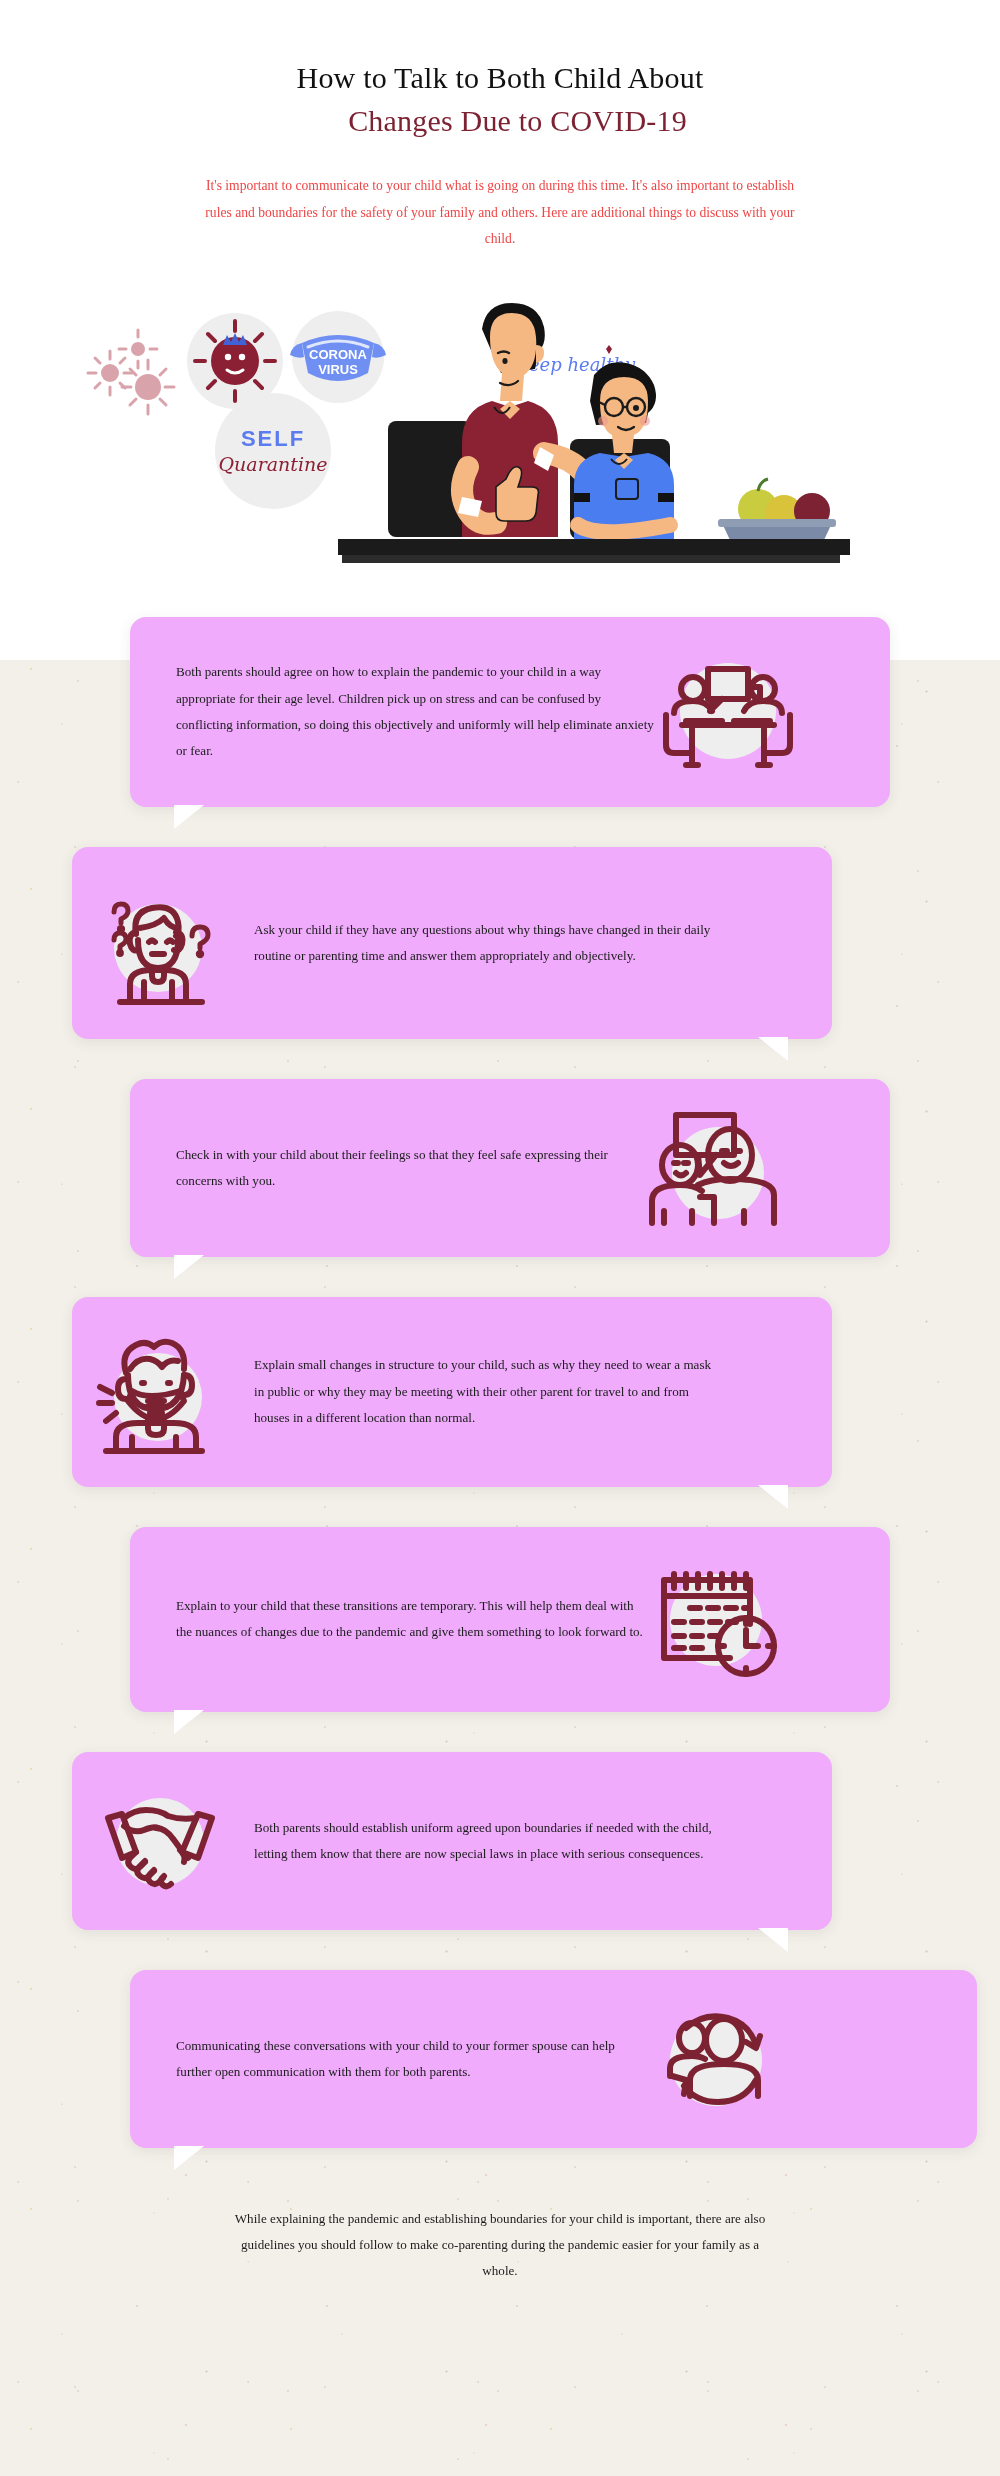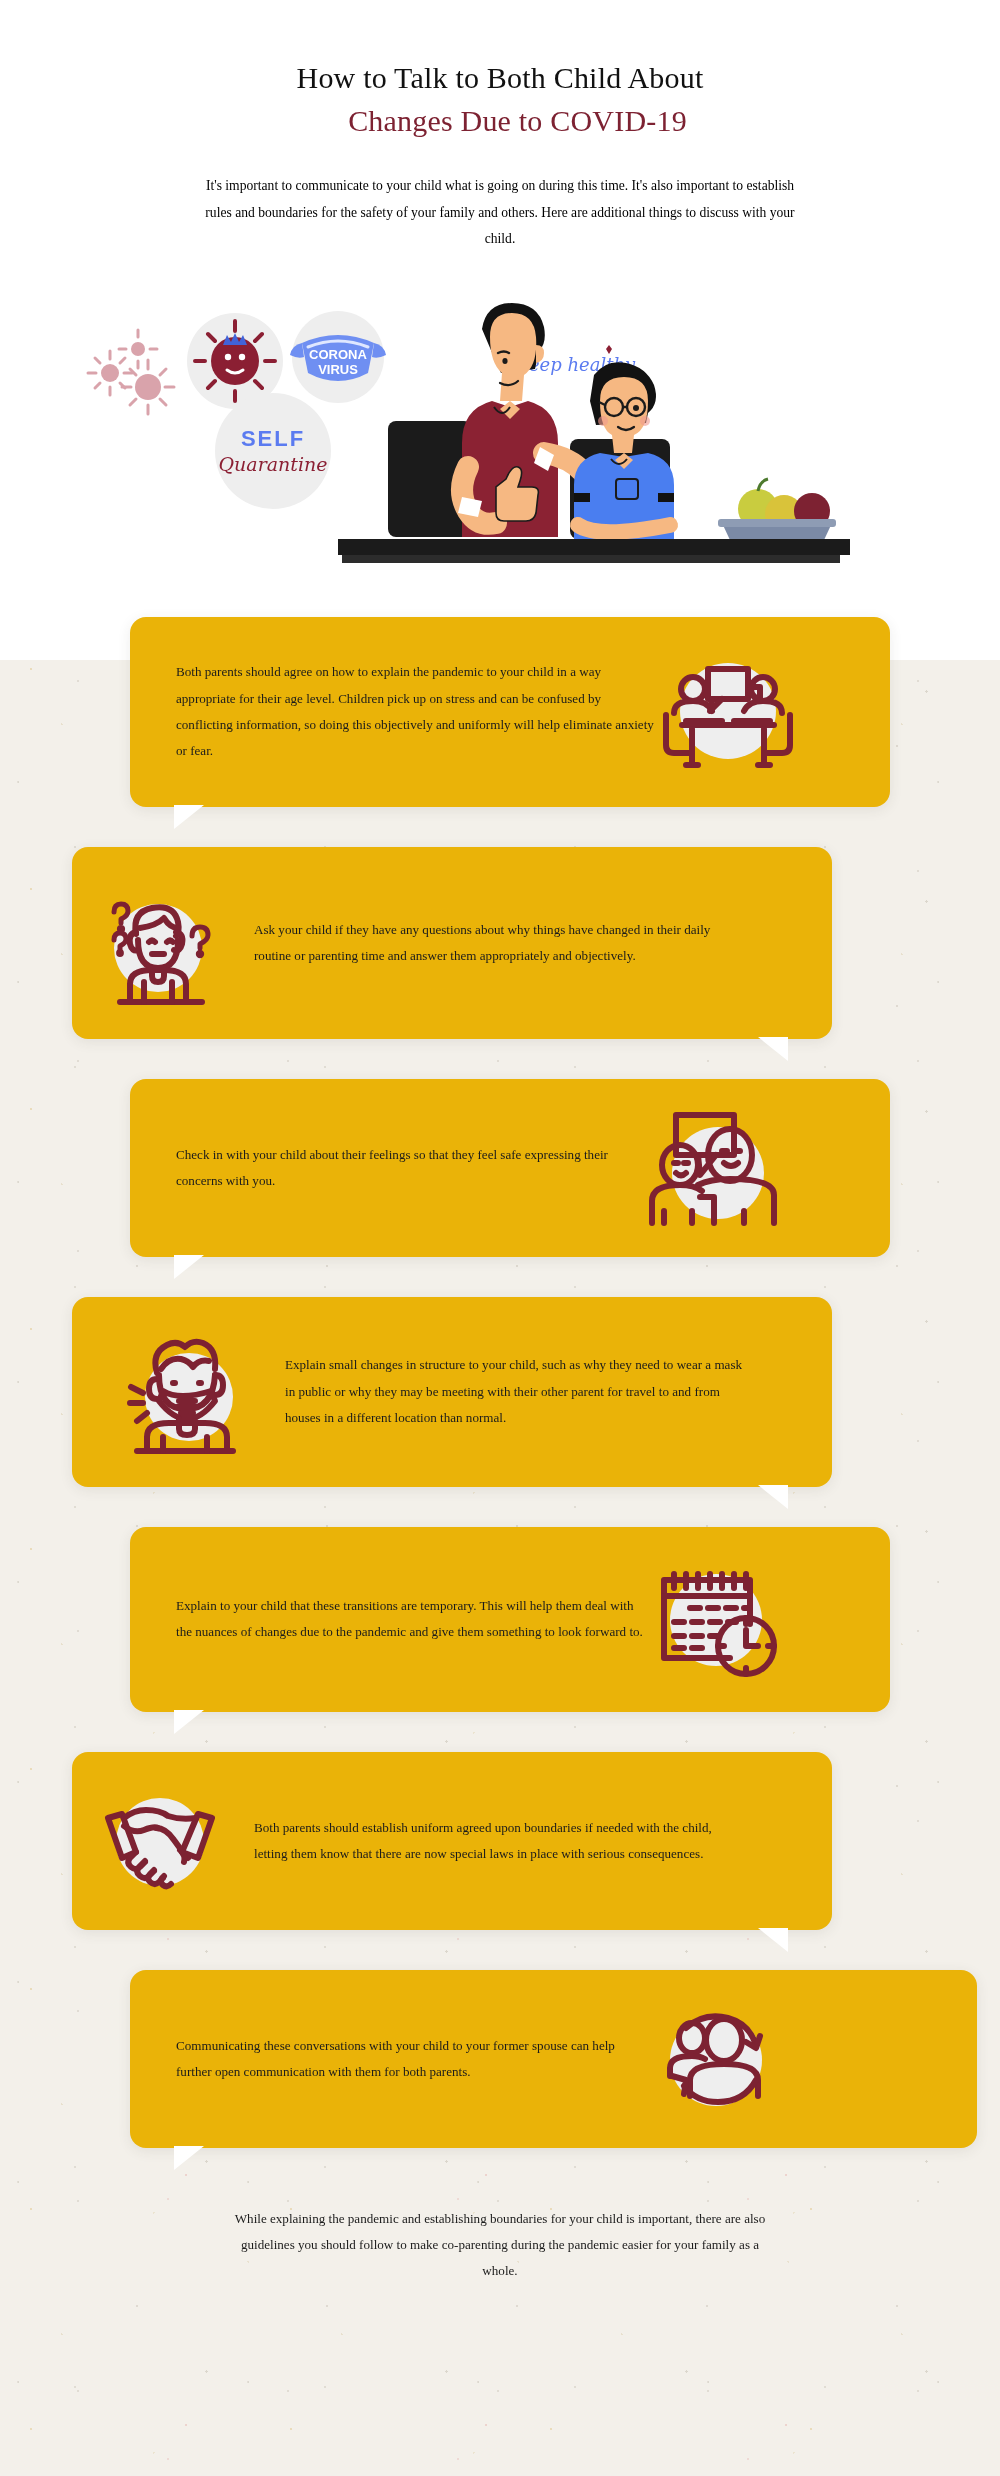--- a/index.html
+++ b/index.html
@@ -47,32 +47,32 @@
   .title-1{
     font-size:30px;letter-spacing:.2px;color:#111111;
     line-height:1.22;font-weight:400;margin:0;
   }
   .title-2{
     font-size:30px;letter-spacing:.2px;color:#7d2232;
     line-height:1.22;font-weight:400;margin:6px 0 0 0;padding-left:35px;
   }
   .intro{
     margin:34px auto 0;width:610px;
-    font-size:13.6px;line-height:1.95;color:#000000;text-align:center;
+    font-size:13.6px;line-height:1.95;color:#ef4444;text-align:center;
   }
 
   
   .hero{position:relative;z-index:3;height:330px;margin-top:18px;}
   .hero svg{display:block;margin:0 auto;}
 
   
   .cards{position:relative;z-index:3;padding-top:4px;}
   .card{
     position:relative;
-    background:#eab308;
+    background:#f0abfc;
     border-radius:16px;
     box-shadow:0 3px 14px rgba(60,50,40,.09);
     display:flex;align-items:center;
     box-sizing:border-box;
   }
   .card .tail{
     position:absolute;bottom:-22px;width:0;height:0;
     border-top:24px solid #ffffff;
   }
   .card.left-tail  .tail{left:44px;  border-right:30px solid transparent;}
@@ -86,21 +86,21 @@
   }
   .icon-wrap svg{display:block;}
 
   
   .c1{margin:12px 0 0 130px;width:760px;min-height:190px;padding:24px 18px 24px 46px;}
   .c1 .card-text{width:480px;}
   .c2{margin:40px 0 0 72px;width:760px;min-height:192px;padding:24px 64px 24px 24px;}
   .c2 .card-text{width:470px;}
   .c3{margin:40px 17px 0 130px;width:760px;min-height:168px;padding:24px 18px 24px 46px;}
   .c3 .card-text{width:470px;}
-  .c4{margin:40px 0 0 72px;width:760px;min-height:190px;padding:24px 46px 24px 24px;justify-content:center;}
+  .c4{margin:40px 0 0 72px;width:760px;min-height:190px;padding:24px 46px 24px 24px;}
   .c4 .card-text{width:470px;}
   .c5{margin:40px 0 0 130px;width:760px;min-height:185px;padding:24px 18px 24px 46px;}
   .c5 .card-text{width:470px;}
   .c6{margin:40px 0 0 72px;width:760px;min-height:178px;padding:24px 46px 24px 24px;}
   .c6 .card-text{width:470px;}
   .c7{margin:40px 0 0 130px;width:847px;min-height:172px;padding:24px 18px 24px 46px;}
   .c7 .card-text{width:470px;}
 
   
   .footer{

